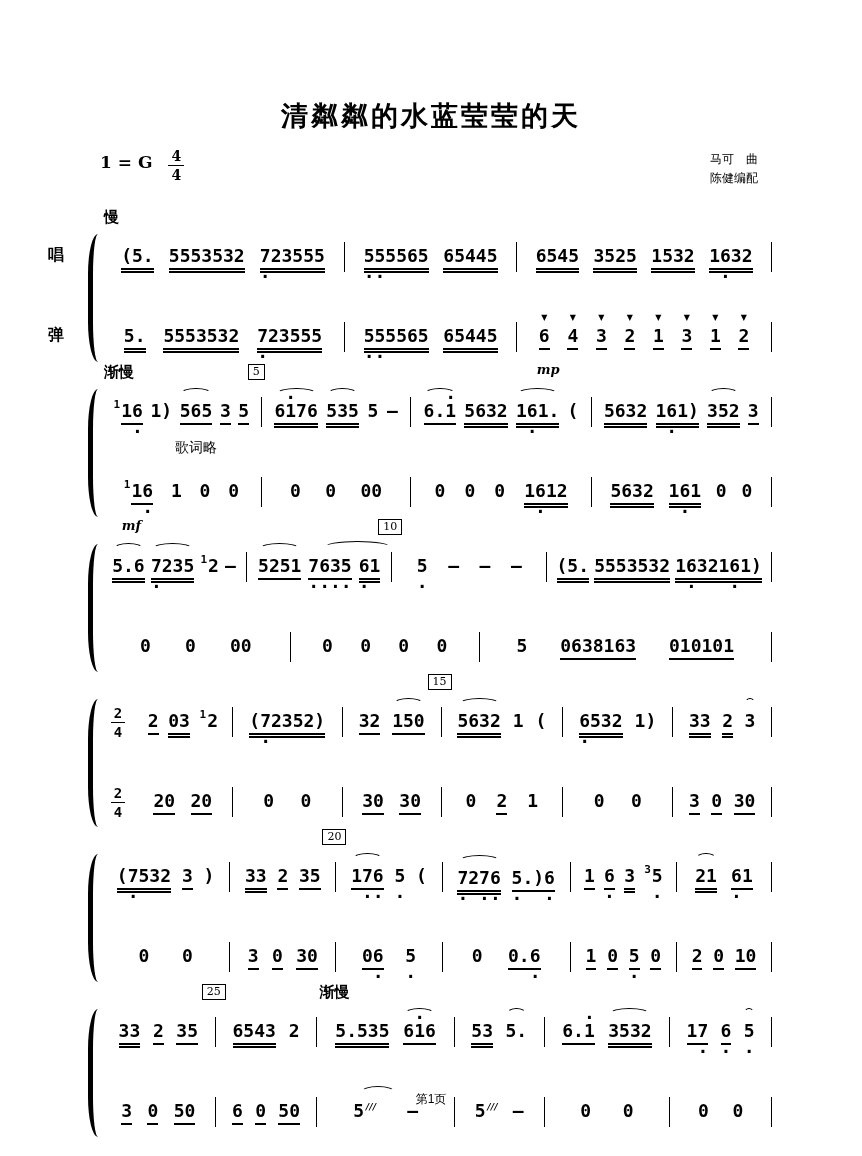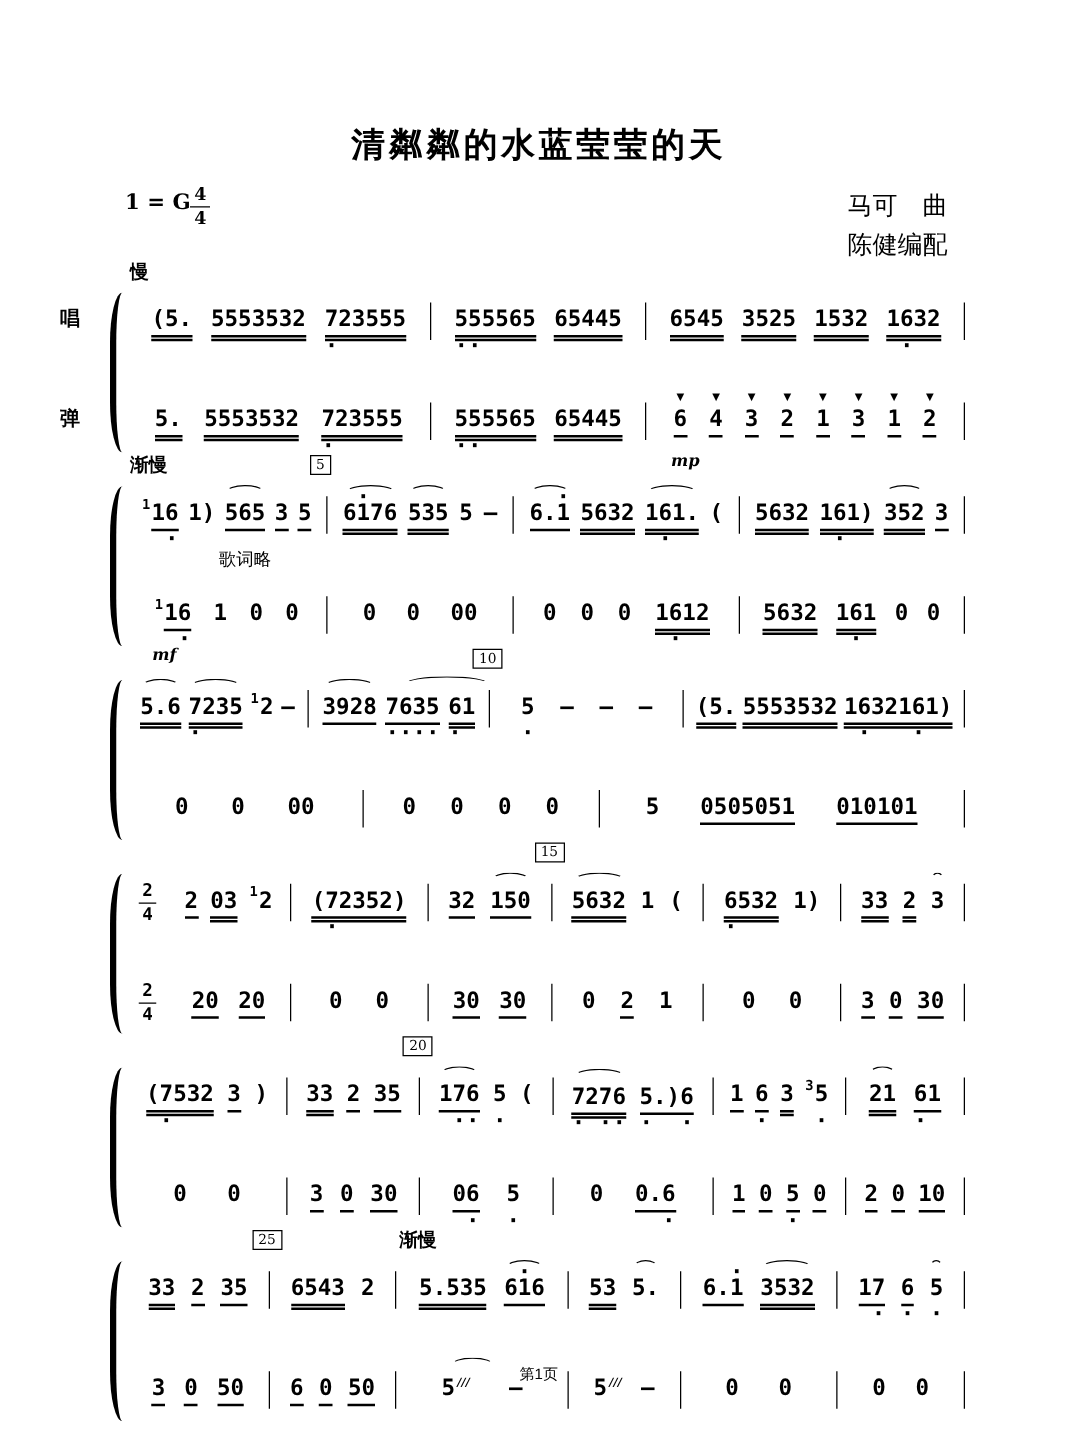--- a/index.html
+++ b/index.html
@@ -1,27 +1,27 @@
 <!DOCTYPE html>
 <html><head>
 <meta charset="utf-8">
 <style>
   html,body{margin:0;padding:0;background:#fff;}
   .page{position:relative;width:862px;height:1156px;background:#fff;color:#000;
         font-family:"Liberation Sans",sans-serif;overflow:hidden;}
   .title{text-align:center;padding-top:98px;font-size:27px;font-weight:bold;letter-spacing:3px;}
   .subtitle{text-align:center;font-size:17px;margin-top:9px;letter-spacing:2px;}
   .meta{position:relative;height:58px;margin:16px 104px 0 100px;}
-  .keysig{position:absolute;left:0;top:2px;display:flex;align-items:flex-start;
+  .keysig{position:absolute;left:0;top:2px;display:flex;gap:16px;align-items:flex-start;
           font-weight:bold;font-size:17px;font-family:"DejaVu Serif",serif;}
   .frac{display:inline-flex;flex-direction:column;align-items:center;line-height:1;
         font-size:14px;font-weight:bold;margin-top:-3px;}
   .fx{border-bottom:1.6px solid #000;padding:0 3px 2px;}
   .fy{padding-top:2px;}
-  .credits{position:absolute;right:0;top:0;font-size:20px;line-height:1.55;text-align:left;}
+  .credits{position:absolute;right:0;top:0;font-size:12px;line-height:1.55;text-align:left;}
   .score{margin:34px 90px 0 88px;}
   .system{position:relative;padding-left:14px;margin-bottom:45px;}
   .bracket{position:absolute;left:0;top:-8px;bottom:-10px;width:8px;
            border-left:5px solid #000;border-radius:10px 0 0 10px / 40px 0 0 40px;}
   .lines{display:flex;flex-direction:column;gap:50px;}
   .noteline{display:flex;position:relative;height:30px;align-items:stretch;}
   .vlabel{position:absolute;left:-54px;top:3px;font-size:16px;font-weight:bold;}
   .tsig{width:32px;display:flex;flex-direction:column;align-items:center;justify-content:center;
         font-family:"DejaVu Sans Mono",monospace;font-weight:bold;font-size:14px;line-height:1;}
   .tsx{border-bottom:1.8px solid #000;padding:0 3px 2px;}
@@ -212,21 +212,21 @@
             <div class="measure" style="flex-grow: 14.5; justify-content: flex-end;">
               <div class="mc">
                 <span class="grp slur"><span class="nt u2">5.6</span></span>
                 <span class="grp slur"><span class="nt u2">7235<span class="lo">·   </span></span></span>
                 <span class="grp"><span class="grace">1</span><span class="nt">2</span></span>
                 <span class="grp"><span class="nt">–</span></span>
               </div>
             </div>
             <div class="measure" style="flex-grow: 14.5;">
               <div class="mc">
-                <span class="grp slur"><span class="nt u1">3928</span></span>
+                <span class="grp slur"><span class="nt u1">5251</span></span>
                 <span class="grp tie"><span class="nt u1">7635<span class="lo">····</span></span></span>
                 <span class="grp"><span class="nt u2">61<span class="lo">· </span></span></span>
               </div>
             </div>
             <div class="measure" style="flex-grow: 15.5;">
               <span class="mnum">10</span>
               <div class="mc">
                 <span class="grp"><span class="nt">5<span class="lo">·</span></span></span>
                 <span class="grp"><span class="nt">–</span></span>
                 <span class="grp"><span class="nt">–</span></span>
@@ -253,21 +253,21 @@
               <div class="mc">
                 <span class="grp"><span class="nt">0</span></span>
                 <span class="grp"><span class="nt">0</span></span>
                 <span class="grp"><span class="nt">0</span></span>
                 <span class="grp"><span class="nt">0</span></span>
               </div>
             </div>
             <div class="measure" style="flex-grow: 22.5;">
               <div class="mc">
                 <span class="grp"><span class="nt">5</span></span>
-                <span class="grp"><span class="nt u1">0505051</span></span>
+                <span class="grp"><span class="nt u1">0638163</span></span>
                 <span class="grp"><span class="nt u1">010101</span></span>
               </div>
             </div>
           </div>
         </div>
       </div>
       <div class="system">
         <div class="bracket"></div>
         <div class="lines">
           <div class="noteline">

